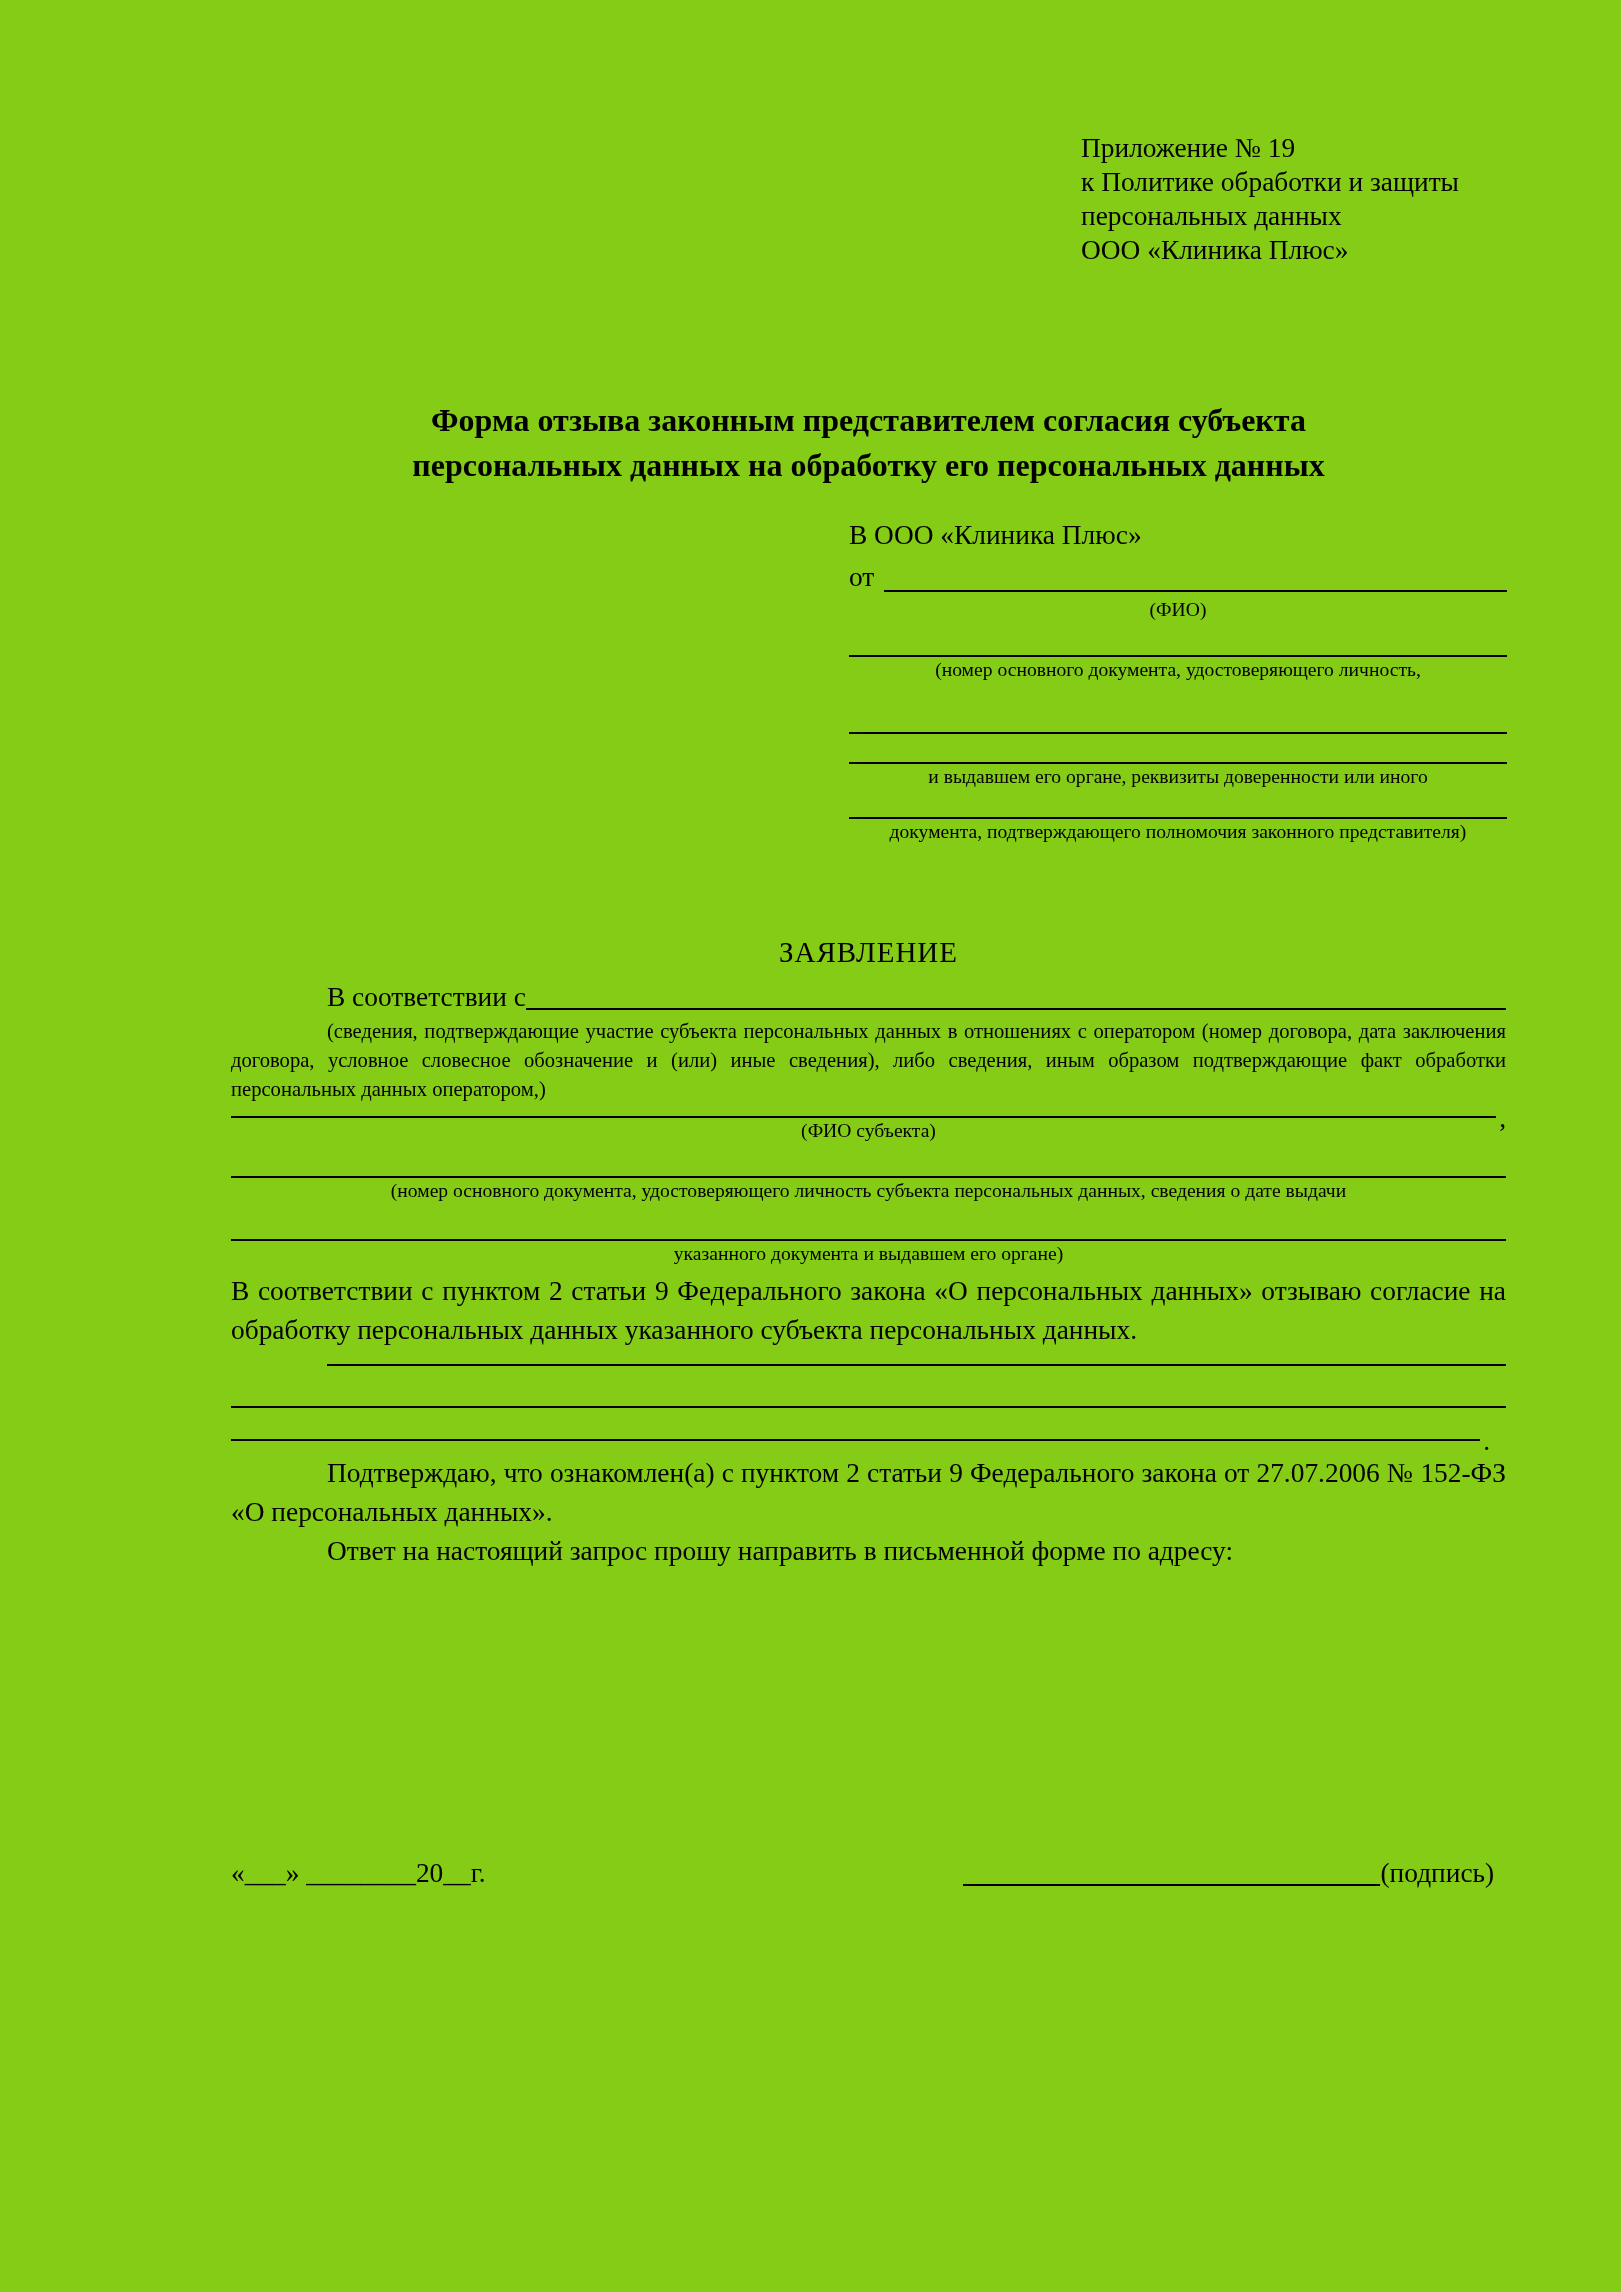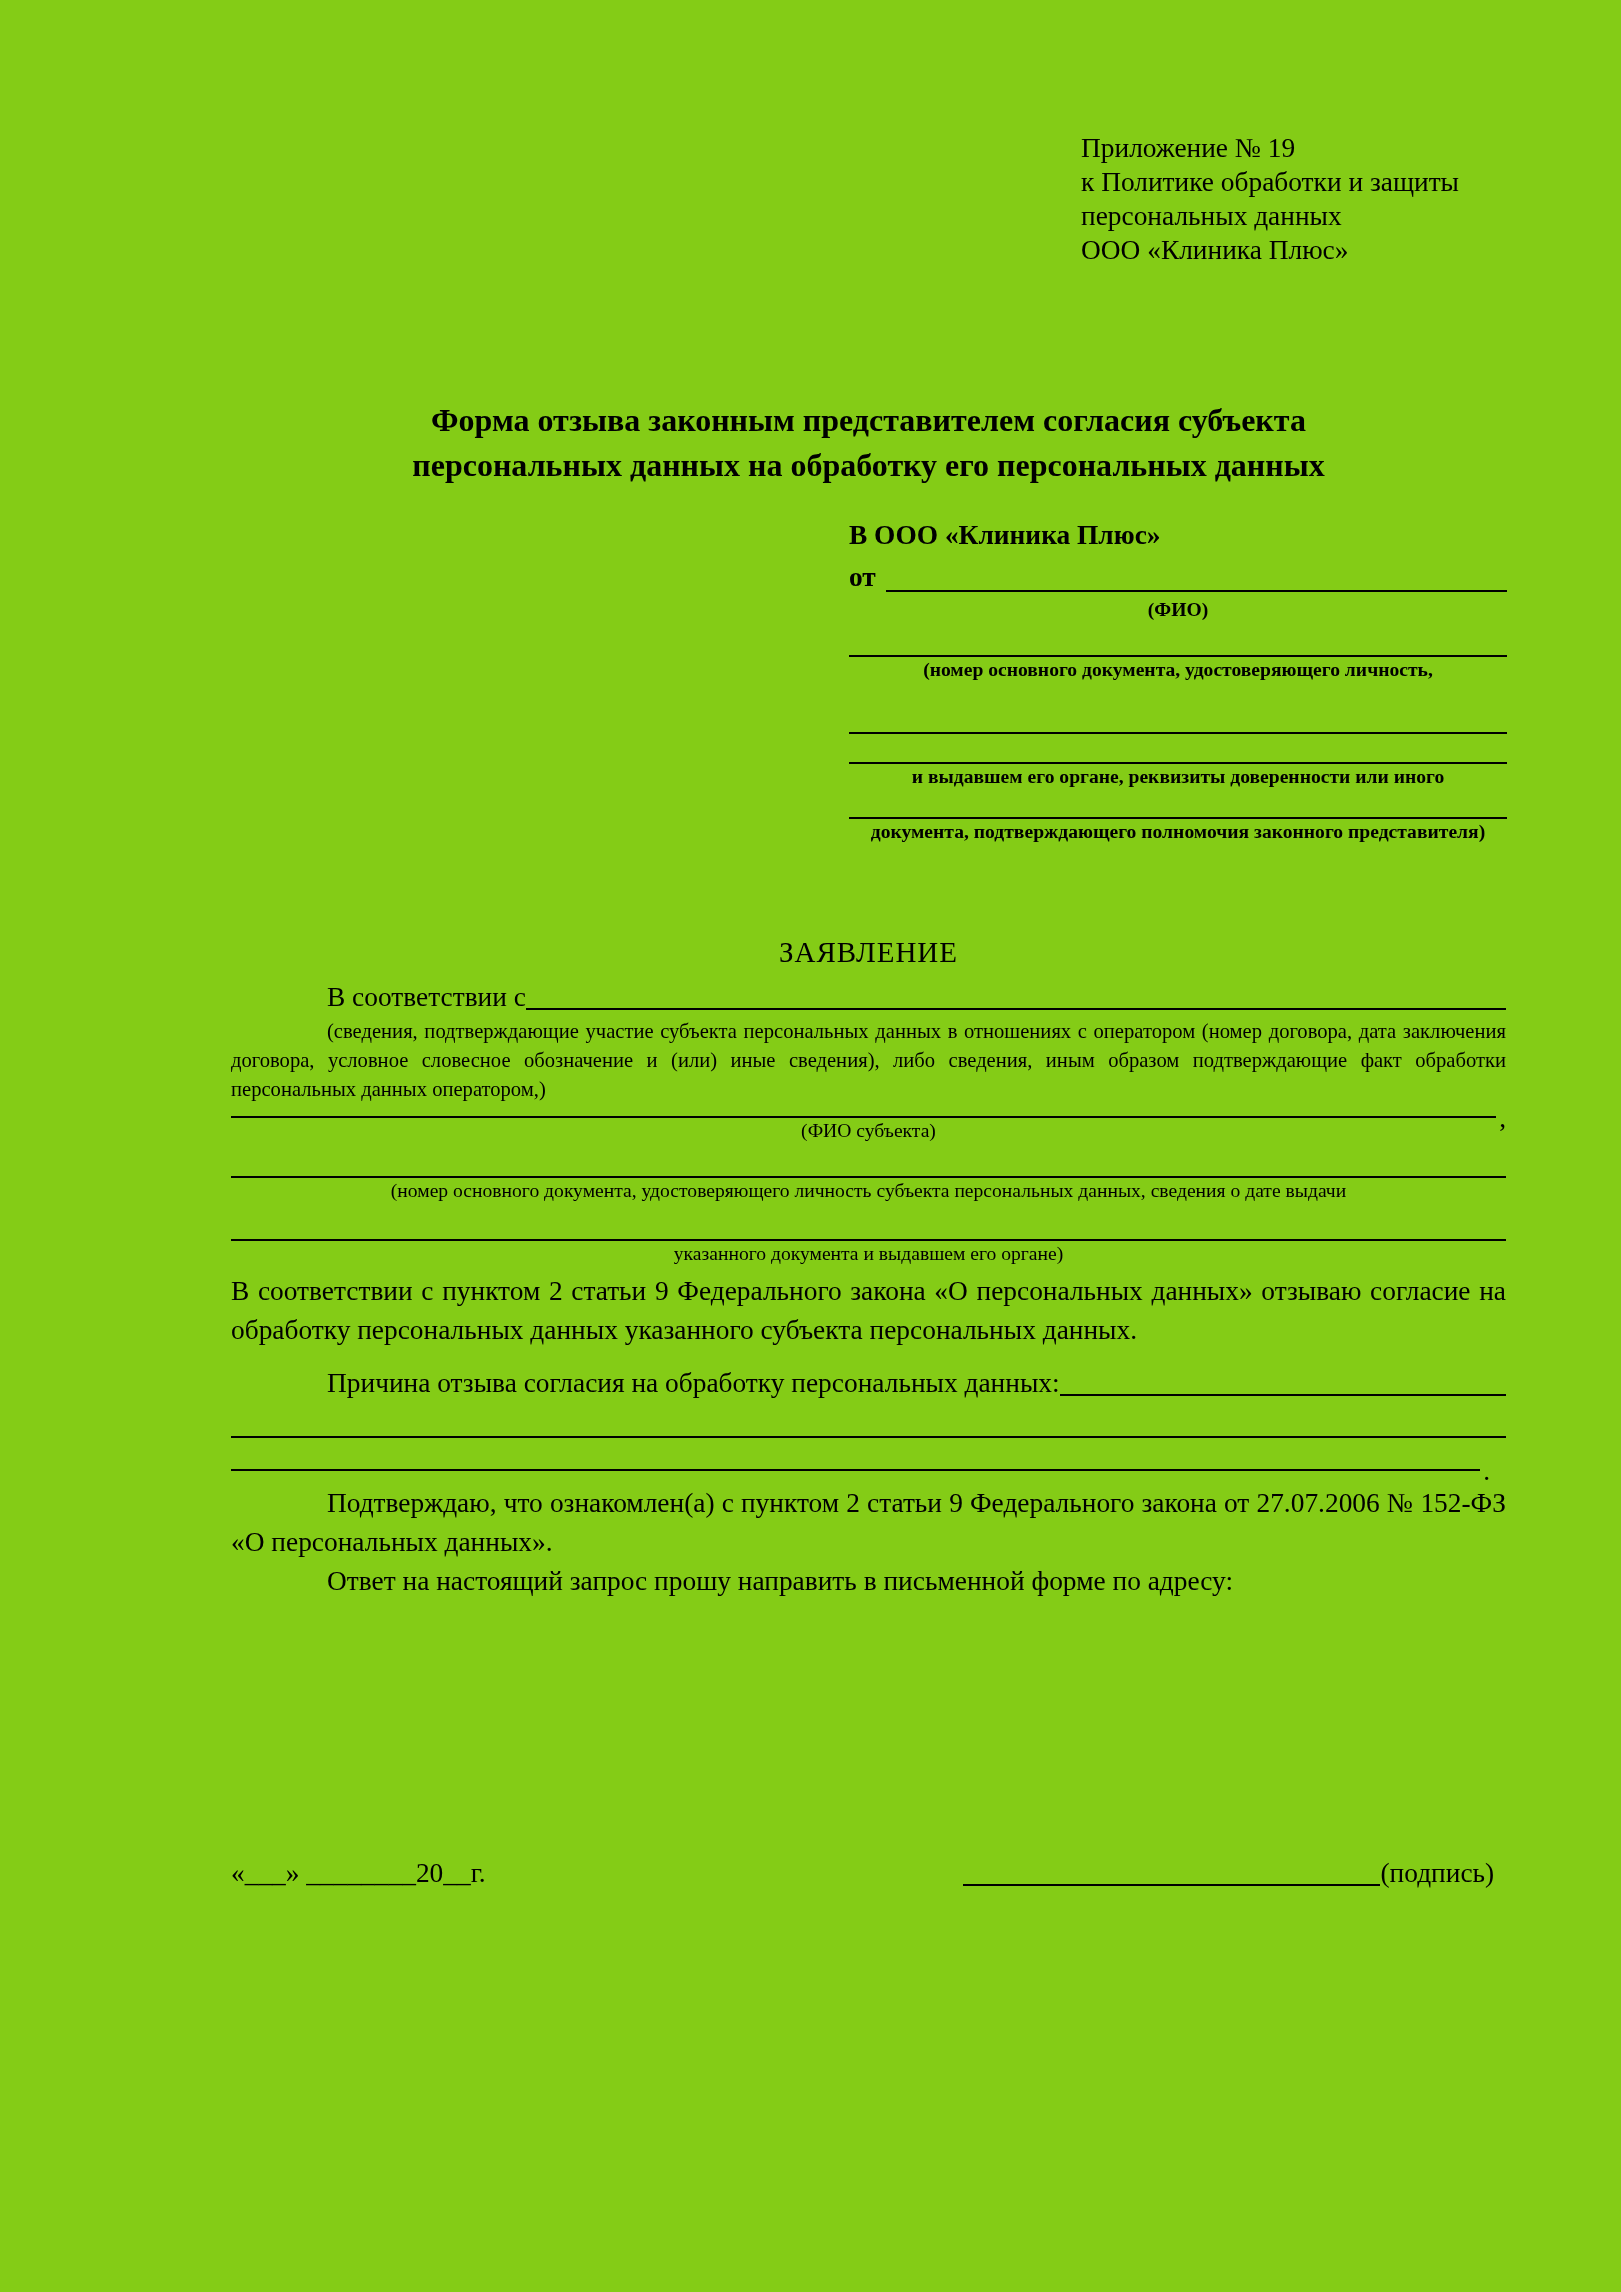--- a/index.html
+++ b/index.html
@@ -15,21 +15,21 @@
     overflow:hidden;
   }
   
   .header { position:absolute; left:1081px; top:131px; line-height:34px; }
   
   .title {
     position:absolute; left:231px; top:398px; width:1275px;
     text-align:center; font-weight:bold; font-size:32px; line-height:45px;
   }
   
-  .addressee { position:absolute; left:849px; top:518px; width:658px;font-weight:bold; }
+  .addressee { position:absolute; left:849px; top:518px; width:658px; }
   .addr-to { line-height:35px; }
   .row { display:flex; align-items:flex-end; line-height:39px;justify-content:space-between; }
   .from-row { margin-top:5.9px; height:38px; }
   .from-row .from-label { padding-right:9.8px; }
   .fill { flex:1; border-bottom:2.9px solid #000; margin-bottom:6.9px; }
   .from-row .fill { margin-bottom:4.9px; }
   .caption { text-align:center; font-size:19.6px; line-height:25.5px; }
   .blank { border-bottom:2.9px solid #000; }
   .b1 { height:35px; } .b2 { height:51px; } .b3 { height:30px; }
   
@@ -111,21 +111,20 @@
     <div class="blank bl-1"></div>
     <div class="caption">(номер основного документа, удостоверяющего личность субъекта персональных данных, сведения о дате выдачи</div>
 
     <div class="blank bl-2"></div>
     <div class="caption">указанного документа и выдавшем его органе)</div>
 
     <p class="para withdraw">В соответствии с пунктом 2 статьи 9 Федерального закона «О персональных данных» отзываю согласие на обработку персональных данных указанного субъекта персональных данных.</p>
 
     <div class="row reason-row">
       <span class="ind"></span>
-      <span>Причина отзыва согласия на обработку персональных данных:</span>
       <span class="fill"></span>
     </div>
     <div class="blank full-line"></div>
     <div class="row line2-row">
       <span class="fill"></span>
       <span class="tail">.</span>
     </div>
 
     <p class="para indent confirm">Подтверждаю, что ознакомлен(а) с пунктом 2 статьи 9 Федерального закона от 27.07.2006 № 152-ФЗ «О персональных данных».</p>
 

